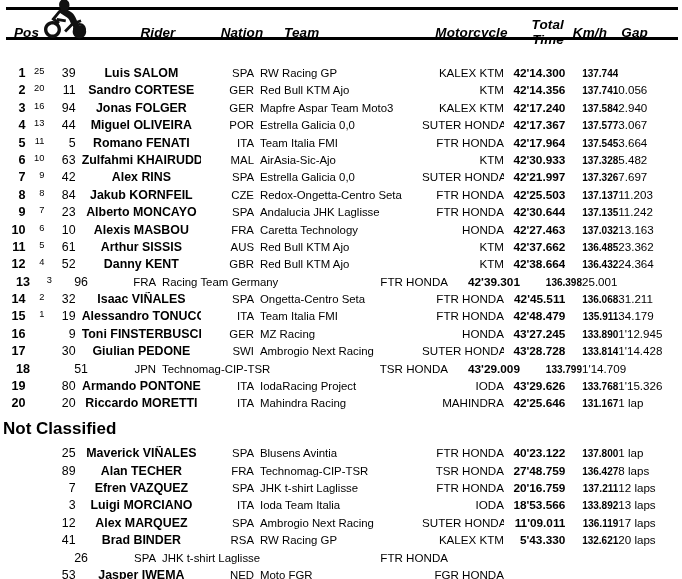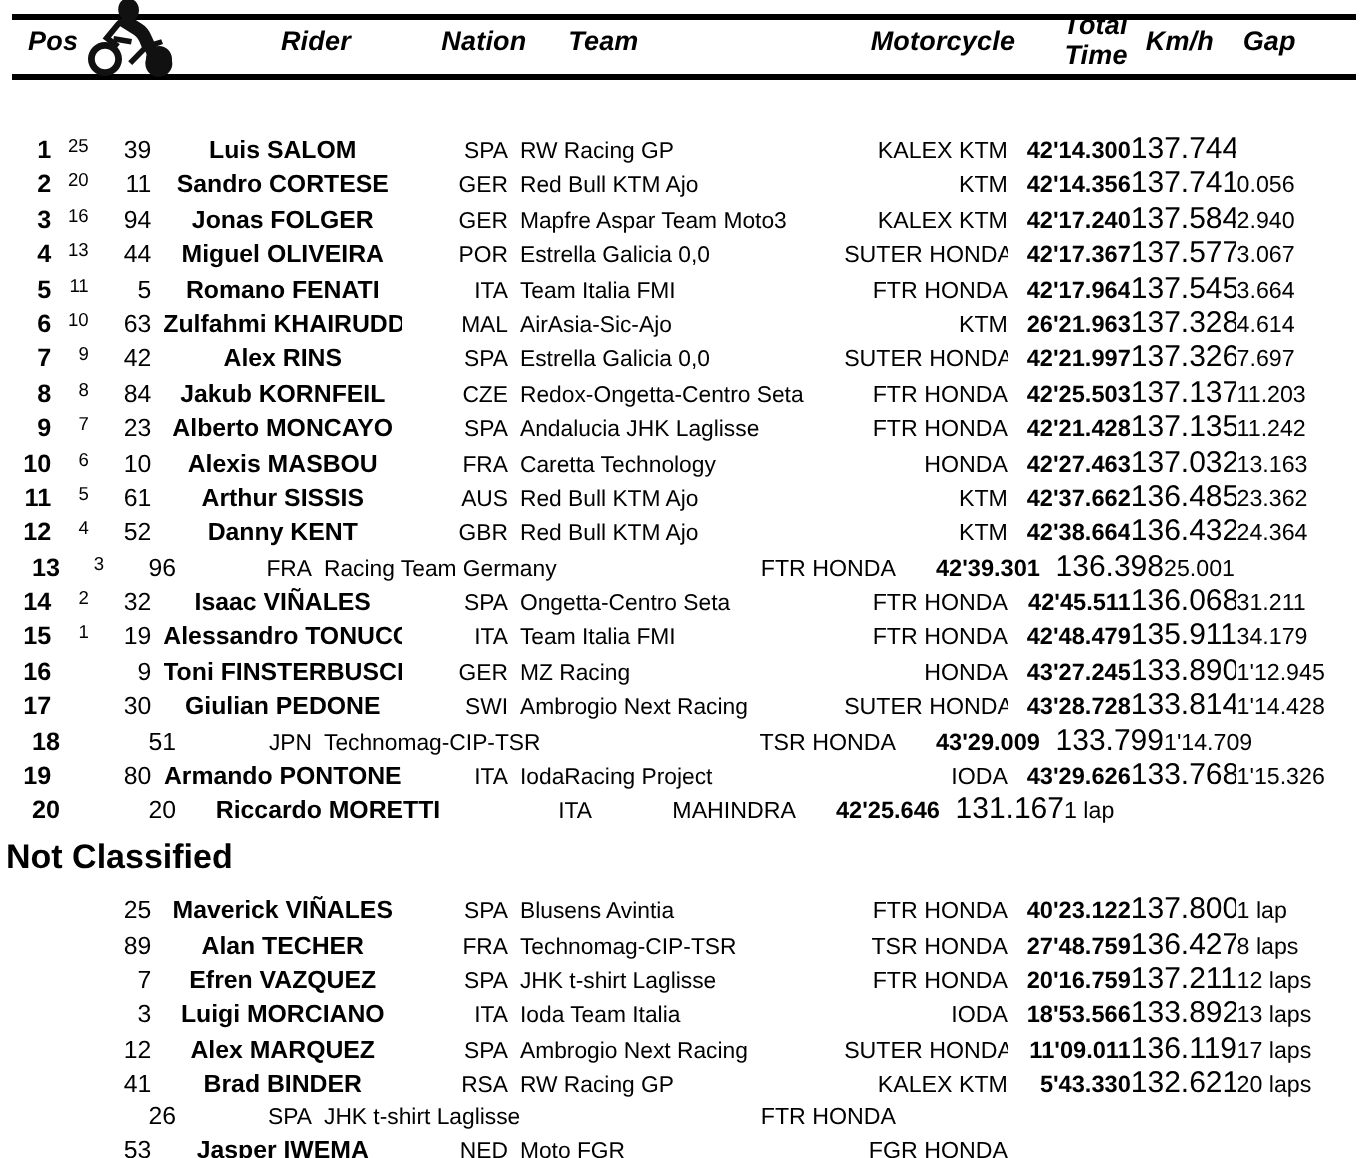--- a/index.html
+++ b/index.html
@@ -44,21 +44,21 @@
     top: 37px;
     border-top: 2px solid #000;
     border-bottom: 1px solid #000;
     height: 2px;
     box-sizing: border-box;
   }
   .header-row {
     position: absolute;
     left: 0;
     right: 0;
-    top: 8px;
+    top: 20px;
     height: 24px;
     display: flex;
     align-items: center;
     font-style: italic;
     font-weight: bold;
     font-size: 13.5px;
     letter-spacing: 0.1px;
   }
   .moto-icon {
     position: absolute;
@@ -108,21 +108,21 @@
   .row > div { overflow: hidden; }
 
   .pos-val   { font-weight: bold; font-size: 12.6px; }
   .pts-val   { font-size: 9.3px; font-weight: normal; position: relative; top: -3px; }
   .num-val   { font-weight: normal; font-size: 12.4px; }
   .rider-val { font-weight: bold; font-size: 12.4px; }
   .nation-val{ font-weight: normal; font-size: 11.4px; }
   .team-val  { font-weight: normal; font-size: 11.4px; }
   .moto-val  { font-weight: normal; font-size: 11.6px; }
   .time-val  { font-weight: bold; font-size: 11.8px; }
-  .speed-val { font-weight: normal; font-size: 15px; }
+  .speed-val { font-weight: bold; font-size: 10px; }
   .gap-val   { font-weight: normal; font-size: 11.6px; }
 
   
   .section-title {
     font-weight: bold;
     font-size: 17px;
     padding-left: 3px;
     height: 17.4px;
     line-height: 17.4px;
   }
@@ -223,23 +223,23 @@
         <div class="c-gap"><span class="gap-val">3.664</span></div>
       </div>
       <div class="row">
         <div class="c-pos"><span class="pos-val">6</span></div>
         <div class="c-pts"><span class="pts-val">10</span></div>
         <div class="c-num"><span class="num-val">63</span></div>
         <div class="c-rider"><span class="rider-val">Zulfahmi KHAIRUDDIN</span></div>
         <div class="c-nation"><span class="nation-val">MAL</span></div>
         <div class="c-team"><span class="team-val">AirAsia-Sic-Ajo</span></div>
         <div class="c-moto"><span class="moto-val">KTM</span></div>
-        <div class="c-time"><span class="time-val">26'21.963</span></div>
+        <div class="c-time"><span class="time-val">42'30.933</span></div>
         <div class="c-speed"><span class="speed-val">137.328</span></div>
-        <div class="c-gap"><span class="gap-val">4.614</span></div>
+        <div class="c-gap"><span class="gap-val">5.482</span></div>
       </div>
       <div class="row">
         <div class="c-pos"><span class="pos-val">7</span></div>
         <div class="c-pts"><span class="pts-val">9</span></div>
         <div class="c-num"><span class="num-val">42</span></div>
         <div class="c-rider"><span class="rider-val">Alex RINS</span></div>
         <div class="c-nation"><span class="nation-val">SPA</span></div>
         <div class="c-team"><span class="team-val">Estrella Galicia 0,0</span></div>
         <div class="c-moto"><span class="moto-val">SUTER HONDA</span></div>
         <div class="c-time"><span class="time-val">42'21.997</span></div>
@@ -259,21 +259,21 @@
         <div class="c-gap"><span class="gap-val">11.203</span></div>
       </div>
       <div class="row">
         <div class="c-pos"><span class="pos-val">9</span></div>
         <div class="c-pts"><span class="pts-val">7</span></div>
         <div class="c-num"><span class="num-val">23</span></div>
         <div class="c-rider"><span class="rider-val">Alberto MONCAYO</span></div>
         <div class="c-nation"><span class="nation-val">SPA</span></div>
         <div class="c-team"><span class="team-val">Andalucia JHK Laglisse</span></div>
         <div class="c-moto"><span class="moto-val">FTR HONDA</span></div>
-        <div class="c-time"><span class="time-val">42'21.428</span></div>
+        <div class="c-time"><span class="time-val">42'30.644</span></div>
         <div class="c-speed"><span class="speed-val">137.135</span></div>
         <div class="c-gap"><span class="gap-val">11.242</span></div>
       </div>
       <div class="row">
         <div class="c-pos"><span class="pos-val">10</span></div>
         <div class="c-pts"><span class="pts-val">6</span></div>
         <div class="c-num"><span class="num-val">10</span></div>
         <div class="c-rider"><span class="rider-val">Alexis MASBOU</span></div>
         <div class="c-nation"><span class="nation-val">FRA</span></div>
         <div class="c-team"><span class="team-val">Caretta Technology</span></div>
@@ -387,20 +387,21 @@
         <div class="c-time"><span class="time-val">43'29.626</span></div>
         <div class="c-speed"><span class="speed-val">133.768</span></div>
         <div class="c-gap"><span class="gap-val">1'15.326</span></div>
       </div>
       <div class="row">
         <div class="c-pos"><span class="pos-val">20</span></div>
         <div class="c-pts"><span class="pts-val"></span></div>
         <div class="c-num"><span class="num-val">20</span></div>
         <div class="c-rider"><span class="rider-val">Riccardo MORETTI</span></div>
         <div class="c-nation"><span class="nation-val">ITA</span></div>
+        <div class="c-team"><span class="team-val">Mahindra Racing</span></div>
         <div class="c-moto"><span class="moto-val">MAHINDRA</span></div>
         <div class="c-time"><span class="time-val">42'25.646</span></div>
         <div class="c-speed"><span class="speed-val">131.167</span></div>
         <div class="c-gap"><span class="gap-val">1 lap</span></div>
       </div>
       <div class="spacer-gap"></div>
       <div class="section-title">Not Classified</div>
       <div class="spacer-half"></div>
       <div class="row">
         <div class="c-pos"><span class="pos-val"></span></div>

